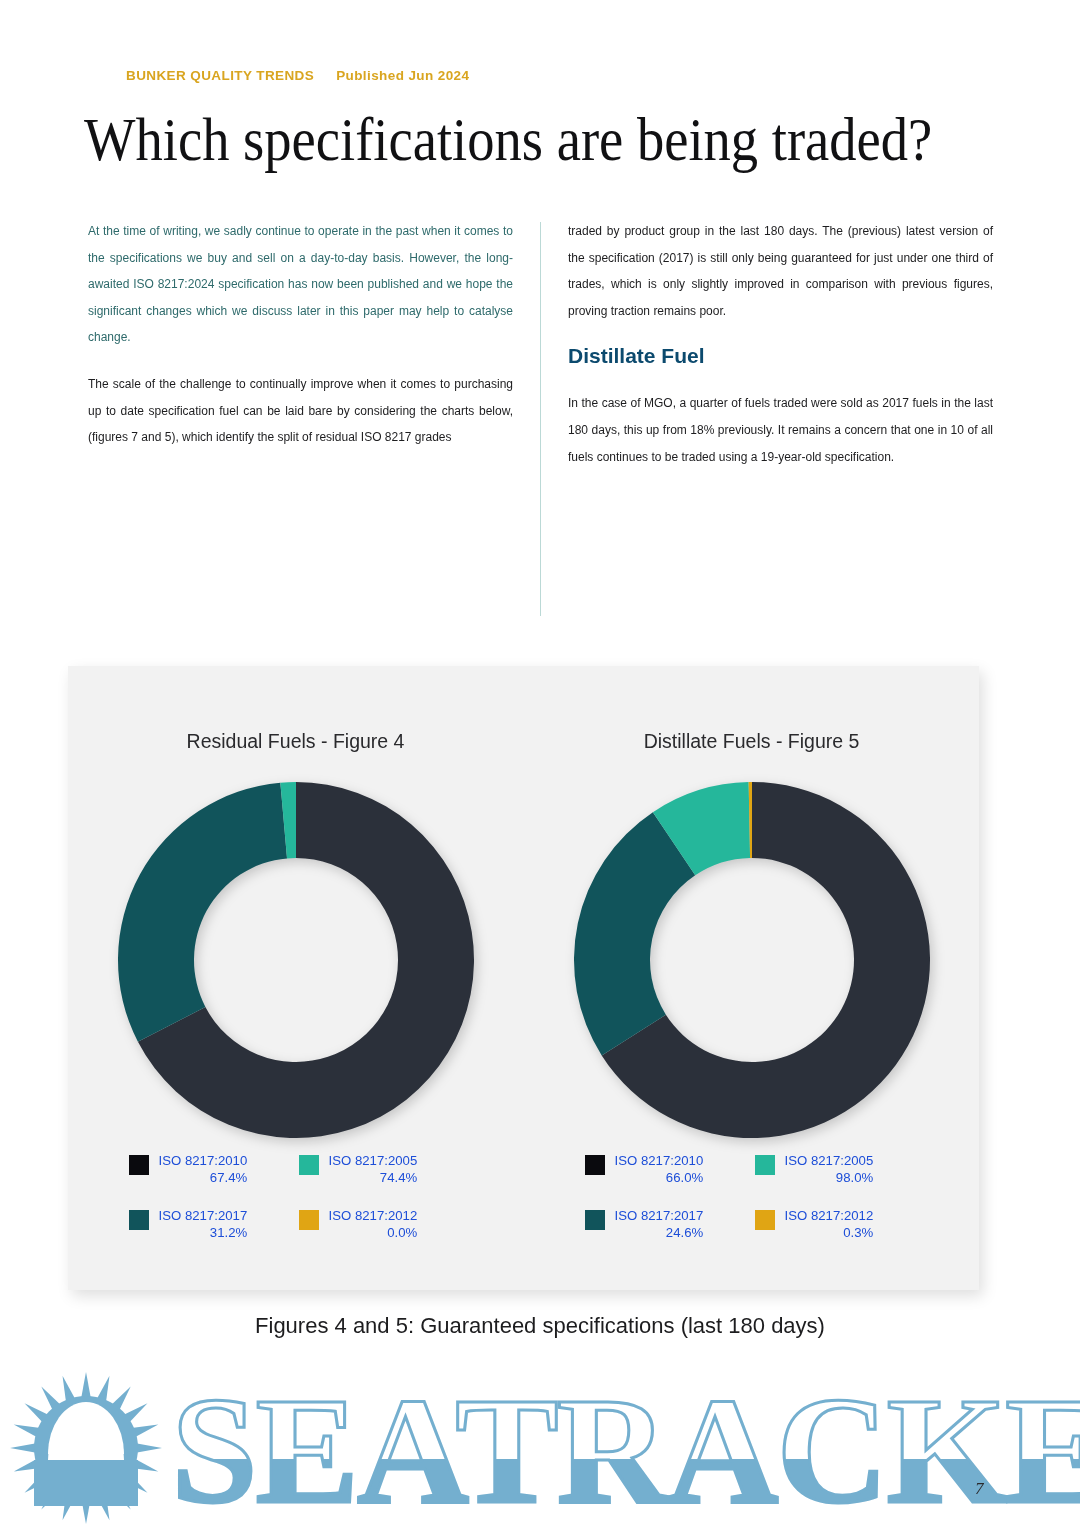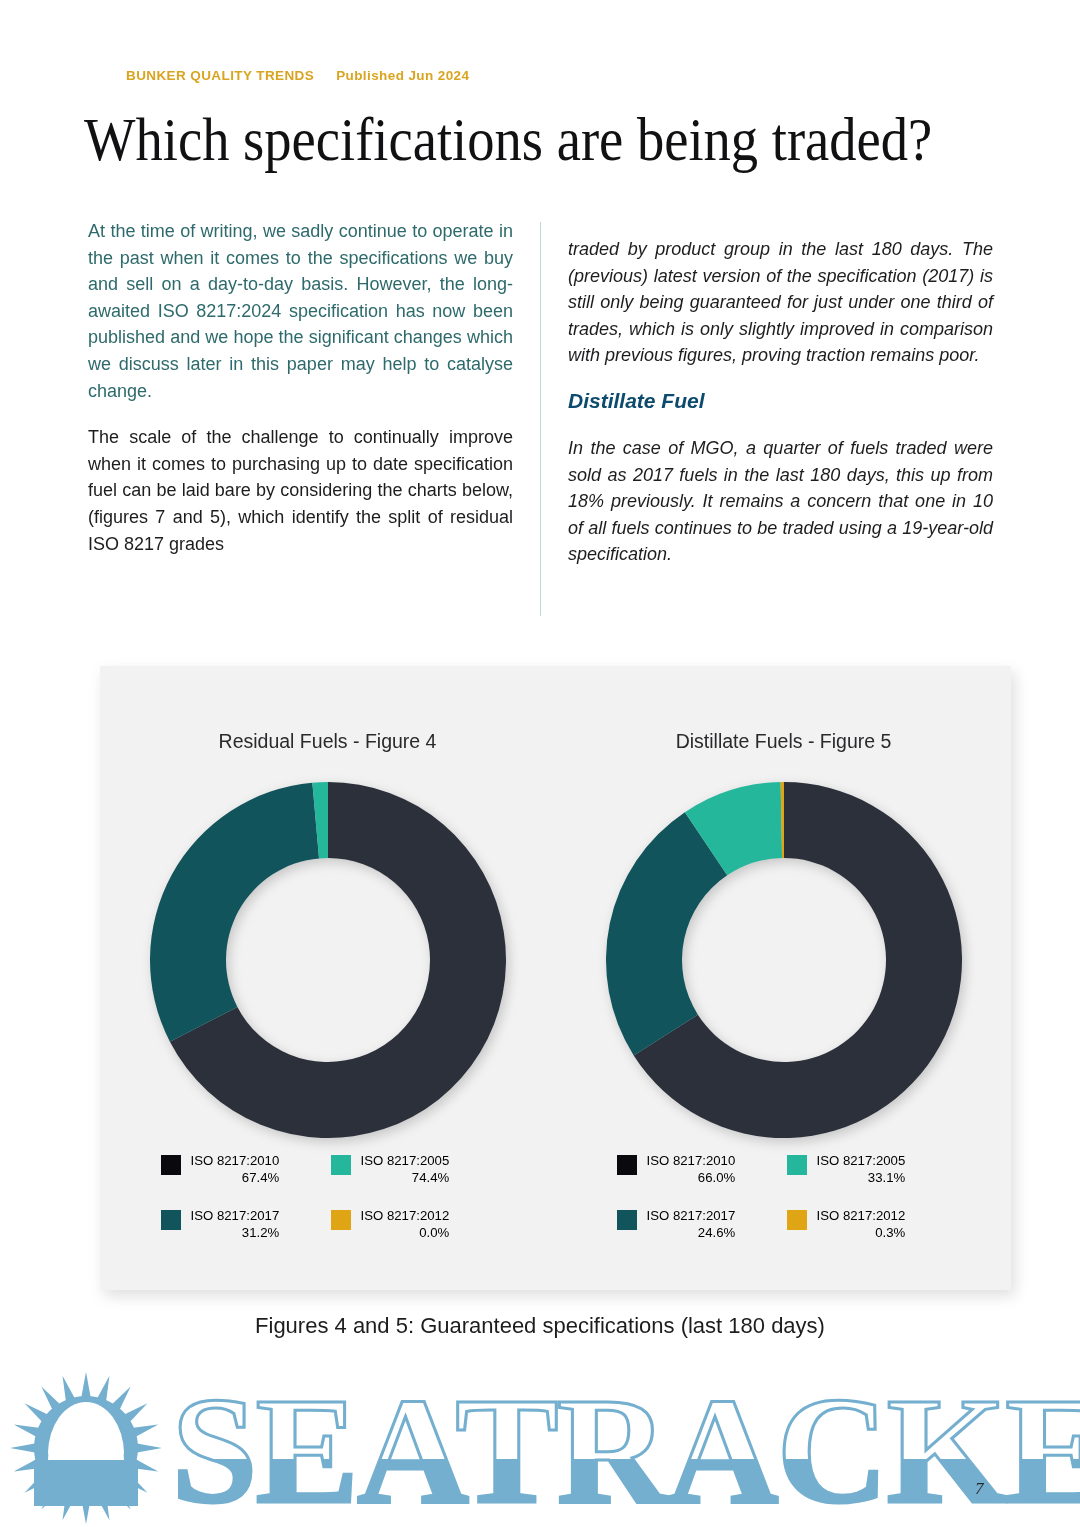--- a/index.html
+++ b/index.html
@@ -26,44 +26,44 @@
     font-family: "Liberation Serif", serif;
     font-size: 62px; line-height: 1.0;
     font-weight: normal; color: #111113;
     transform: scaleX(0.88); transform-origin: left top;
     white-space: nowrap;
   }
 
   
   .col { position: absolute; width: 425px; }
   .col-left  { left: 88px;  top: 218px; }
-  .col-right { left: 568px; top: 236px; font-style: italic; }
+  .col-right { left: 568px; top: 218px; }
 
   .divider {
     position: absolute; left: 540px; top: 222px;
     width: 1px; height: 394px;
     background: #BBD9D6;
   }
 
   p.body {
-    font-size: 18px; line-height: 26.6px;
+    font-size: 12px; line-height: 26.6px;
     color: #1D1D1F; text-align: justify;
     margin-bottom: 20px;
   }
   p.lead {
     color: #2E6A6B;
   }
   h2.sub {
     font-size: 21px; font-weight: bold; color: #0c4a6e;
     margin: 6px 0 22px 0;
   }
 
   
   .chart-panel {
-    position: absolute; left: 100px; top: 666px;
+    position: absolute; left: 68px; top: 666px;
     width: 911px; height: 624px;
     background: #F2F2F2;
     box-shadow: 4px 6px 14px rgba(0,0,0,0.13);
   }
   .chart-block { position: absolute; top: 0; width: 455px; height: 624px; }
   .chart-left  { left: 0; }
   .chart-right { left: 456px; }
 
   .chart-title {
     position: absolute; top: 64px; left: 0; width: 100%;
@@ -87,21 +87,21 @@
     display: grid;
     grid-template-columns: 1fr 1fr;
     grid-row-gap: 22px;
     grid-column-gap: 6px;
   }
   .legend-item { display: flex; align-items: flex-start; }
   .swatch {
     width: 20px; height: 20px; flex: 0 0 20px;
     margin-right: 10px; margin-top: 2px;
   }
-  .legend-text { font-size: 13.2px; line-height: 16.6px; color: #000000; }
+  .legend-text { font-size: 13.2px; line-height: 16.6px; color: #1d4ed8; }
   .legend-text .lt-pct { display: block; text-align: right; }
 
   
   .caption {
     position: absolute; left: 0; top: 1313px; width: 1080px;
     text-align: center; font-size: 22px; color: #1D1D1F;
   }
 
   
   .watermark {
@@ -192,21 +192,21 @@
             </g>
         </svg>
       </div>
       <div class="legend" id="legend-1">
           <div class="legend-item">
             <span class="swatch" style="background: rgb(10, 10, 14);"></span>
             <span class="legend-text"><span>ISO 8217:2010</span><span class="lt-pct">66.0%</span></span>
           </div>
           <div class="legend-item">
             <span class="swatch" style="background: rgb(37, 183, 155);"></span>
-            <span class="legend-text"><span>ISO 8217:2005</span><span class="lt-pct">33.1%</span></span>
+            <span class="legend-text"><span>ISO 8217:2005</span><span class="lt-pct">98.0%</span></span>
           </div>
           <div class="legend-item">
             <span class="swatch" style="background: rgb(17, 84, 91);"></span>
             <span class="legend-text"><span>ISO 8217:2017</span><span class="lt-pct">24.6%</span></span>
           </div>
           <div class="legend-item">
             <span class="swatch" style="background: rgb(224, 165, 20);"></span>
             <span class="legend-text"><span>ISO 8217:2012</span><span class="lt-pct">0.3%</span></span>
           </div>
         </div>

